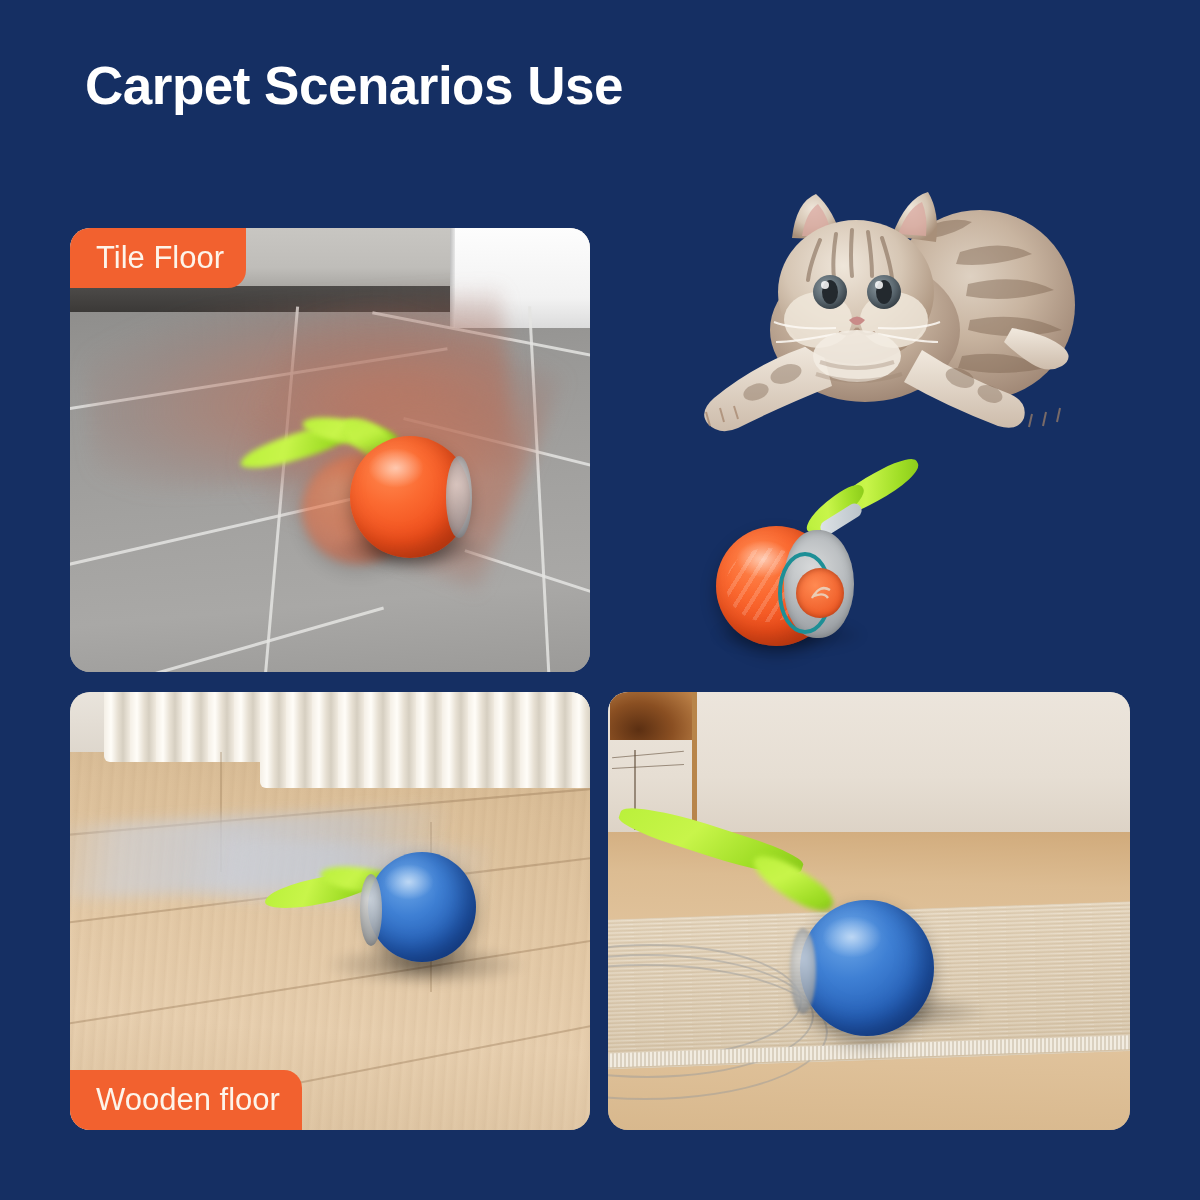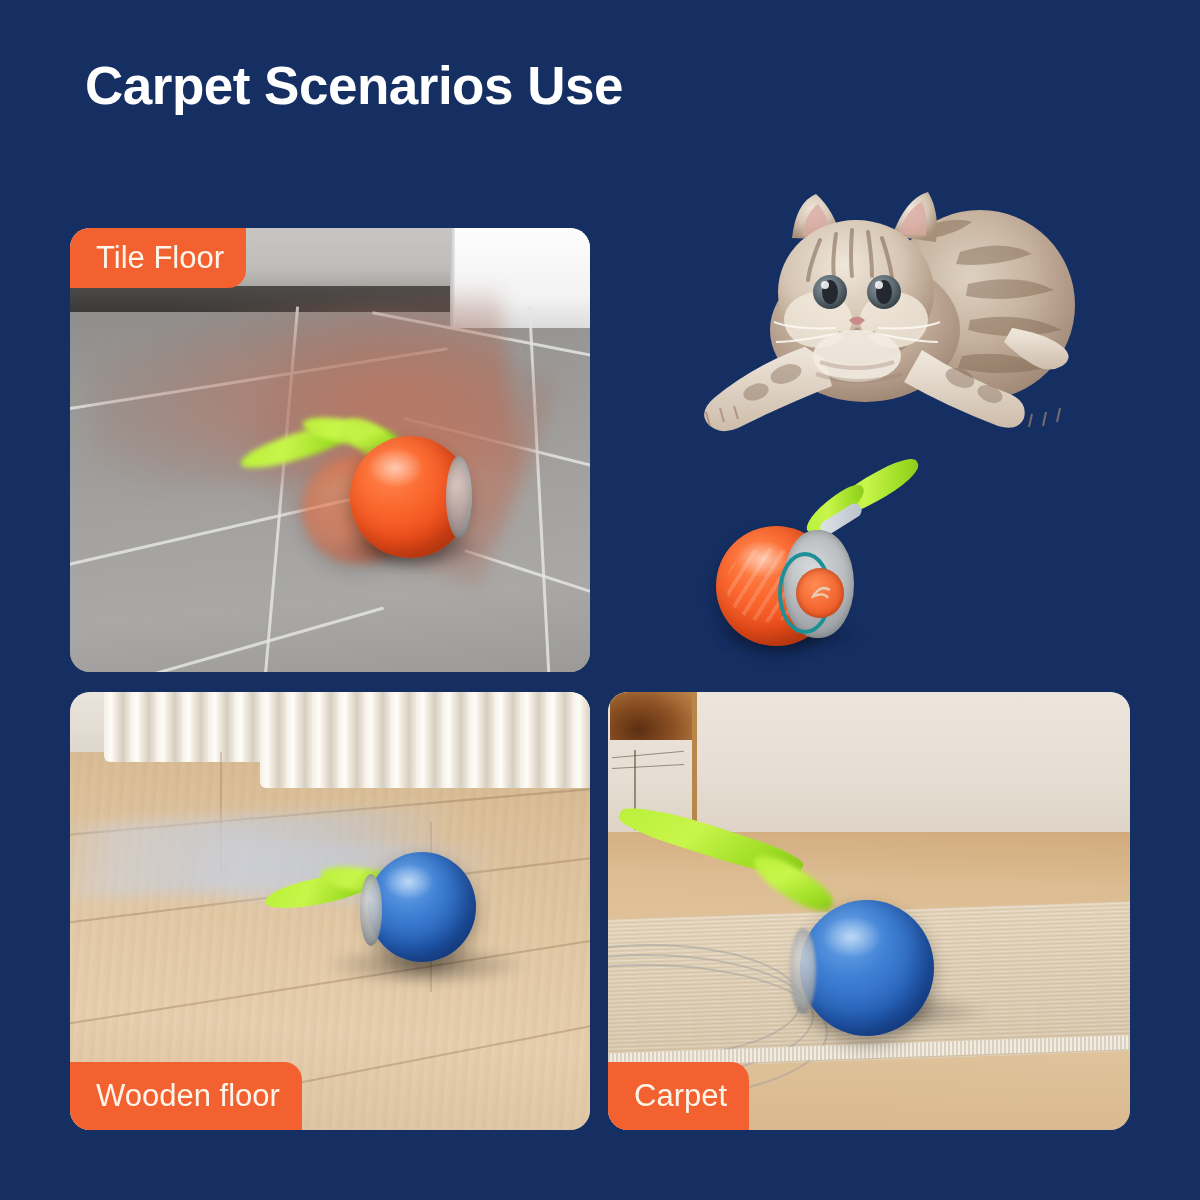--- a/index.html
+++ b/index.html
@@ -34,21 +34,21 @@
     font-size:31px;font-weight:400;
     display:flex;align-items:center;
     padding:0 22px 0 26px;
     white-space:nowrap;
   }
   .badge.tl{ 
     left:0;top:0;height:60px;
     border-radius:18px 0 18px 0;
   }
   .badge.bl{ 
-    left:0;bottom:0;height:68px;
+    left:0;bottom:0;height:60px;
     border-radius:0 18px 0 18px;
   }
 
   
   #panel-tile{left:70px;top:228px;width:520px;height:444px;}
   .tile-wall{
     position:absolute;left:0;top:0;width:100%;height:72px;
     background:linear-gradient(180deg,#c8c6c2 0%,#bfbdb9 55%,#9c9a96 100%);
   }
   .tile-skirt{
@@ -304,23 +304,20 @@
       <div class="feather" style="left:8px;top:134px;width:190px;height:30px;transform:rotate(18deg);border-radius:50% 30% 50% 30%;"></div>
       <div class="feather feather-blur" style="left:140px;top:176px;width:90px;height:30px;transform:rotate(34deg);"></div>
 
       <div class="shadow-el" style="left:178px;top:300px;width:200px;height:40px;"></div>
       <div class="ball ball-blue" style="left:192px;top:208px;width:134px;height:136px;">
         <div class="ball-shine" style="left:22px;top:16px;width:60px;height:42px;"></div>
       </div>
       <div class="wheel-hub" style="left:182px;top:236px;width:26px;height:86px;opacity:.8;filter:blur(1.5px);"></div>
     </div>
 
-    <div class="badge bl">
-      <span>Carpet</span>
-    </div>
   </div>
 
   <div id="cat-block">
     <svg width="450" height="310" viewBox="0 0 450 310">
       <defs>
         <radialGradient id="furBody" cx="45%" cy="35%" r="70%">
           <stop offset="0%" stop-color="#ded1c2"></stop>
           <stop offset="45%" stop-color="#c8b4a0"></stop>
           <stop offset="100%" stop-color="#9c8371"></stop>
         </radialGradient>

